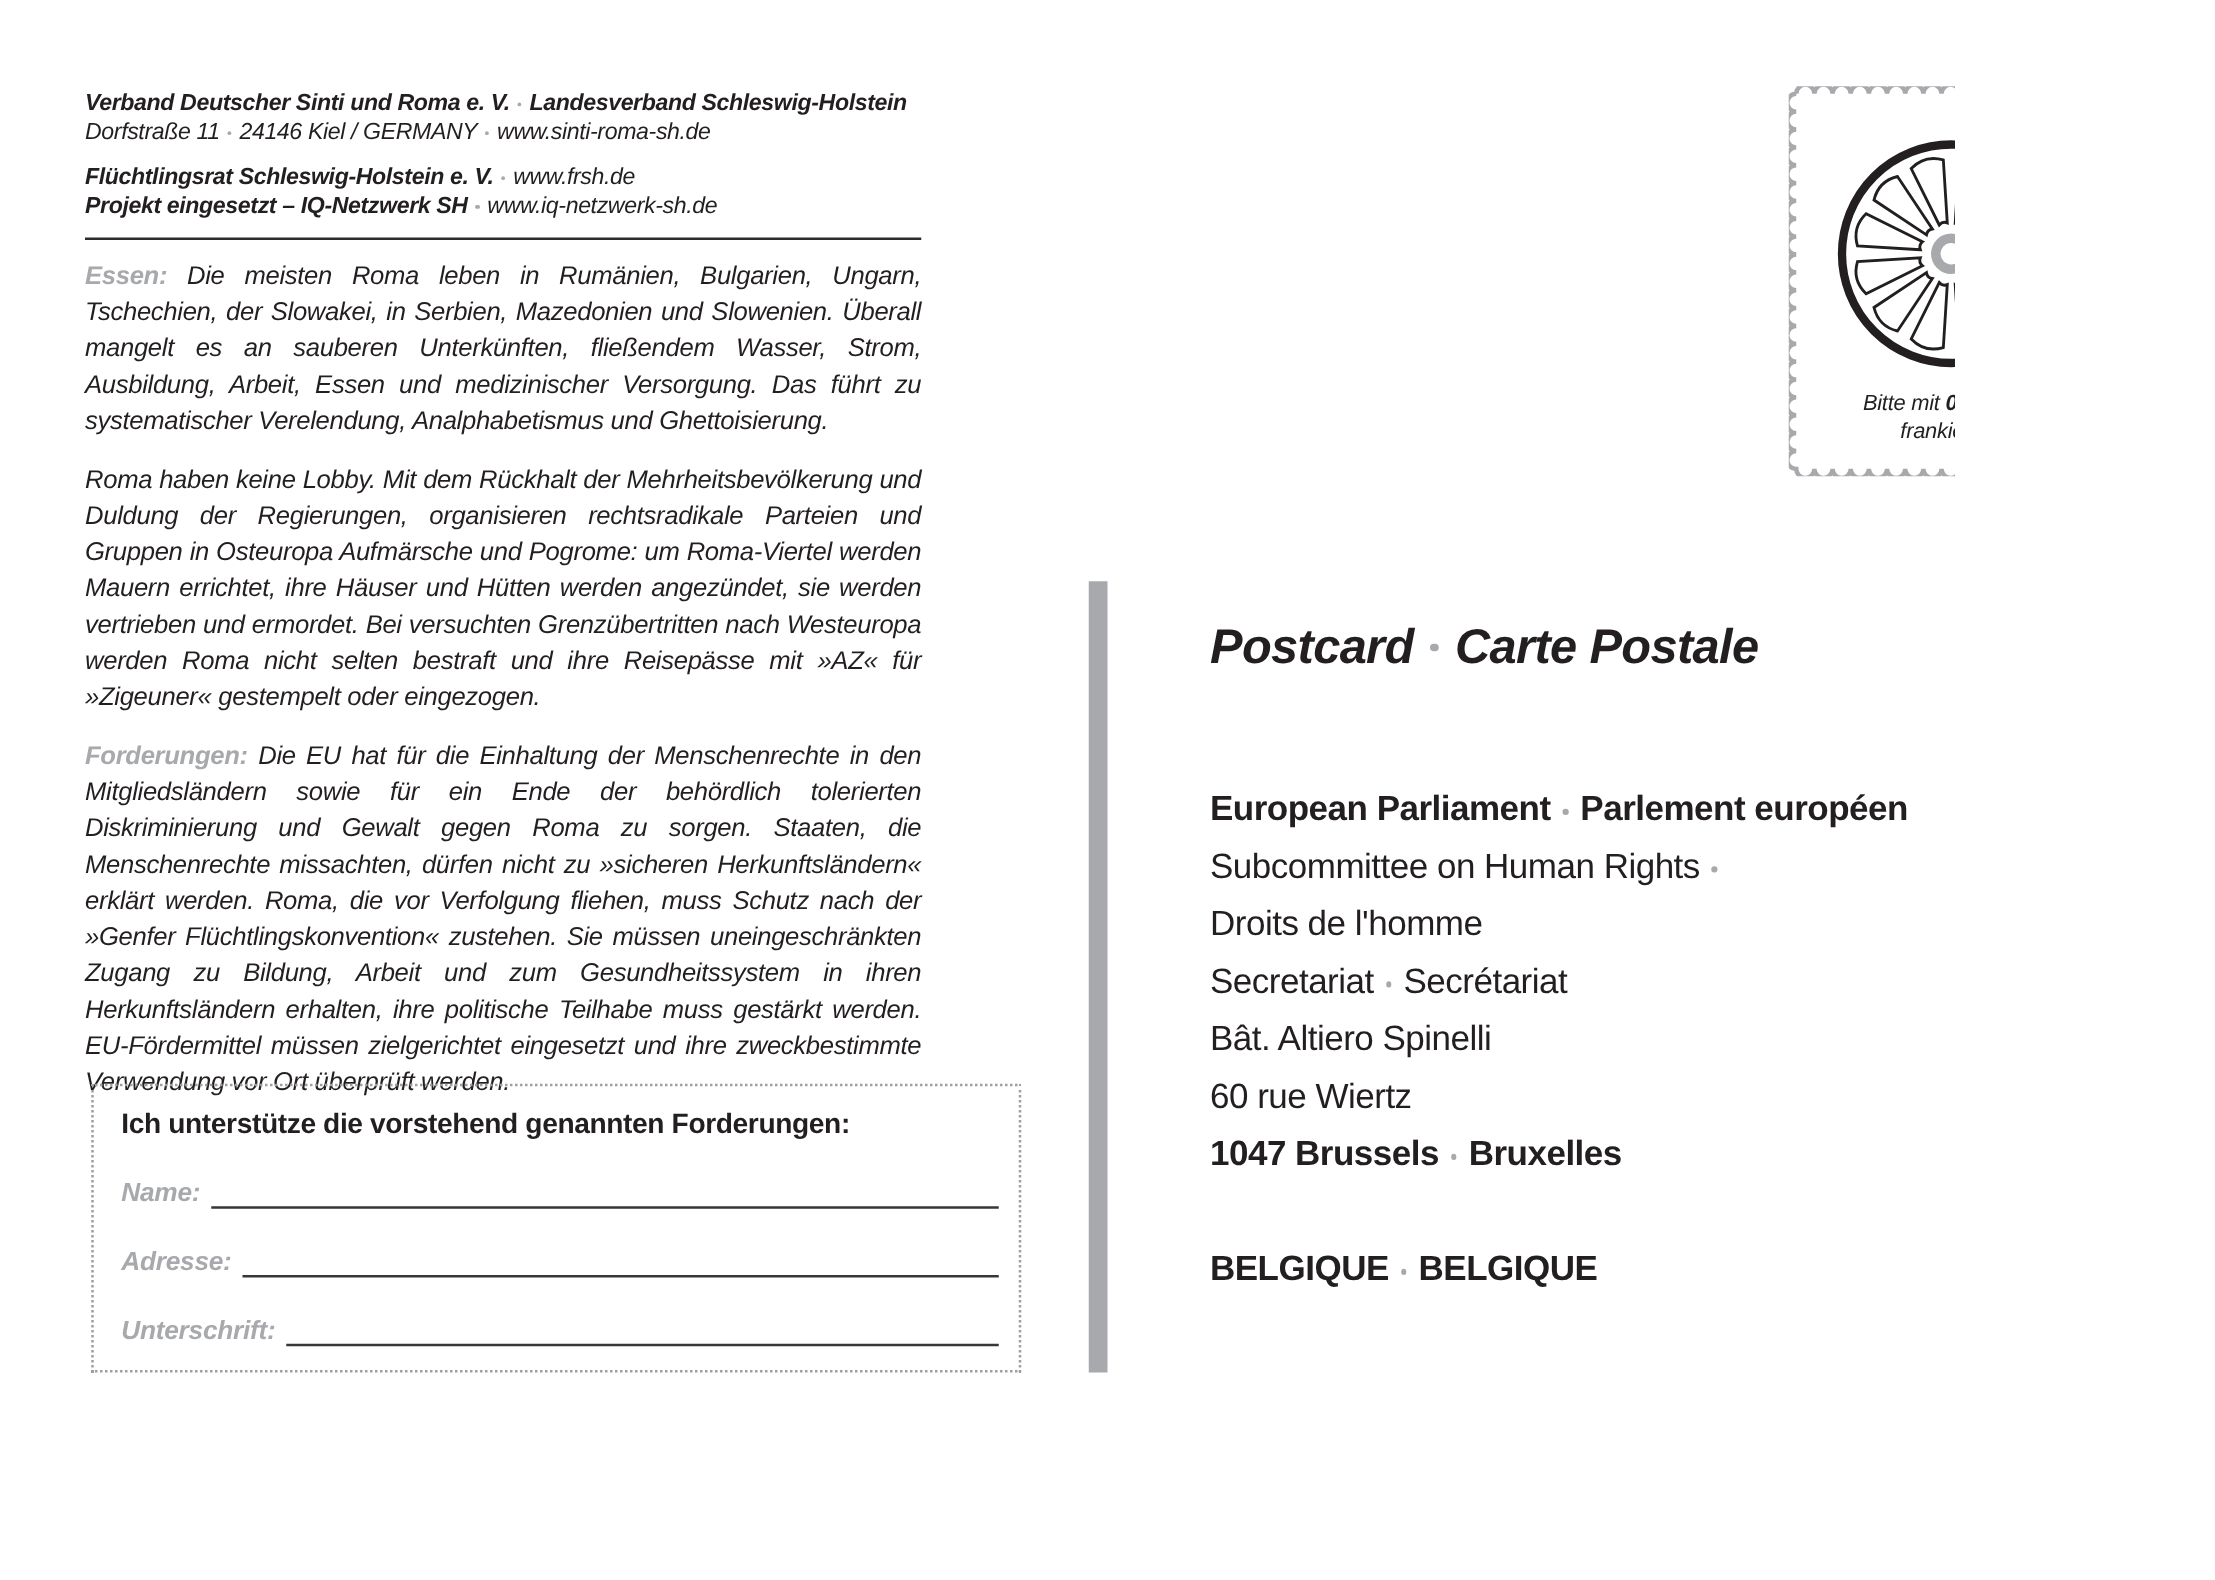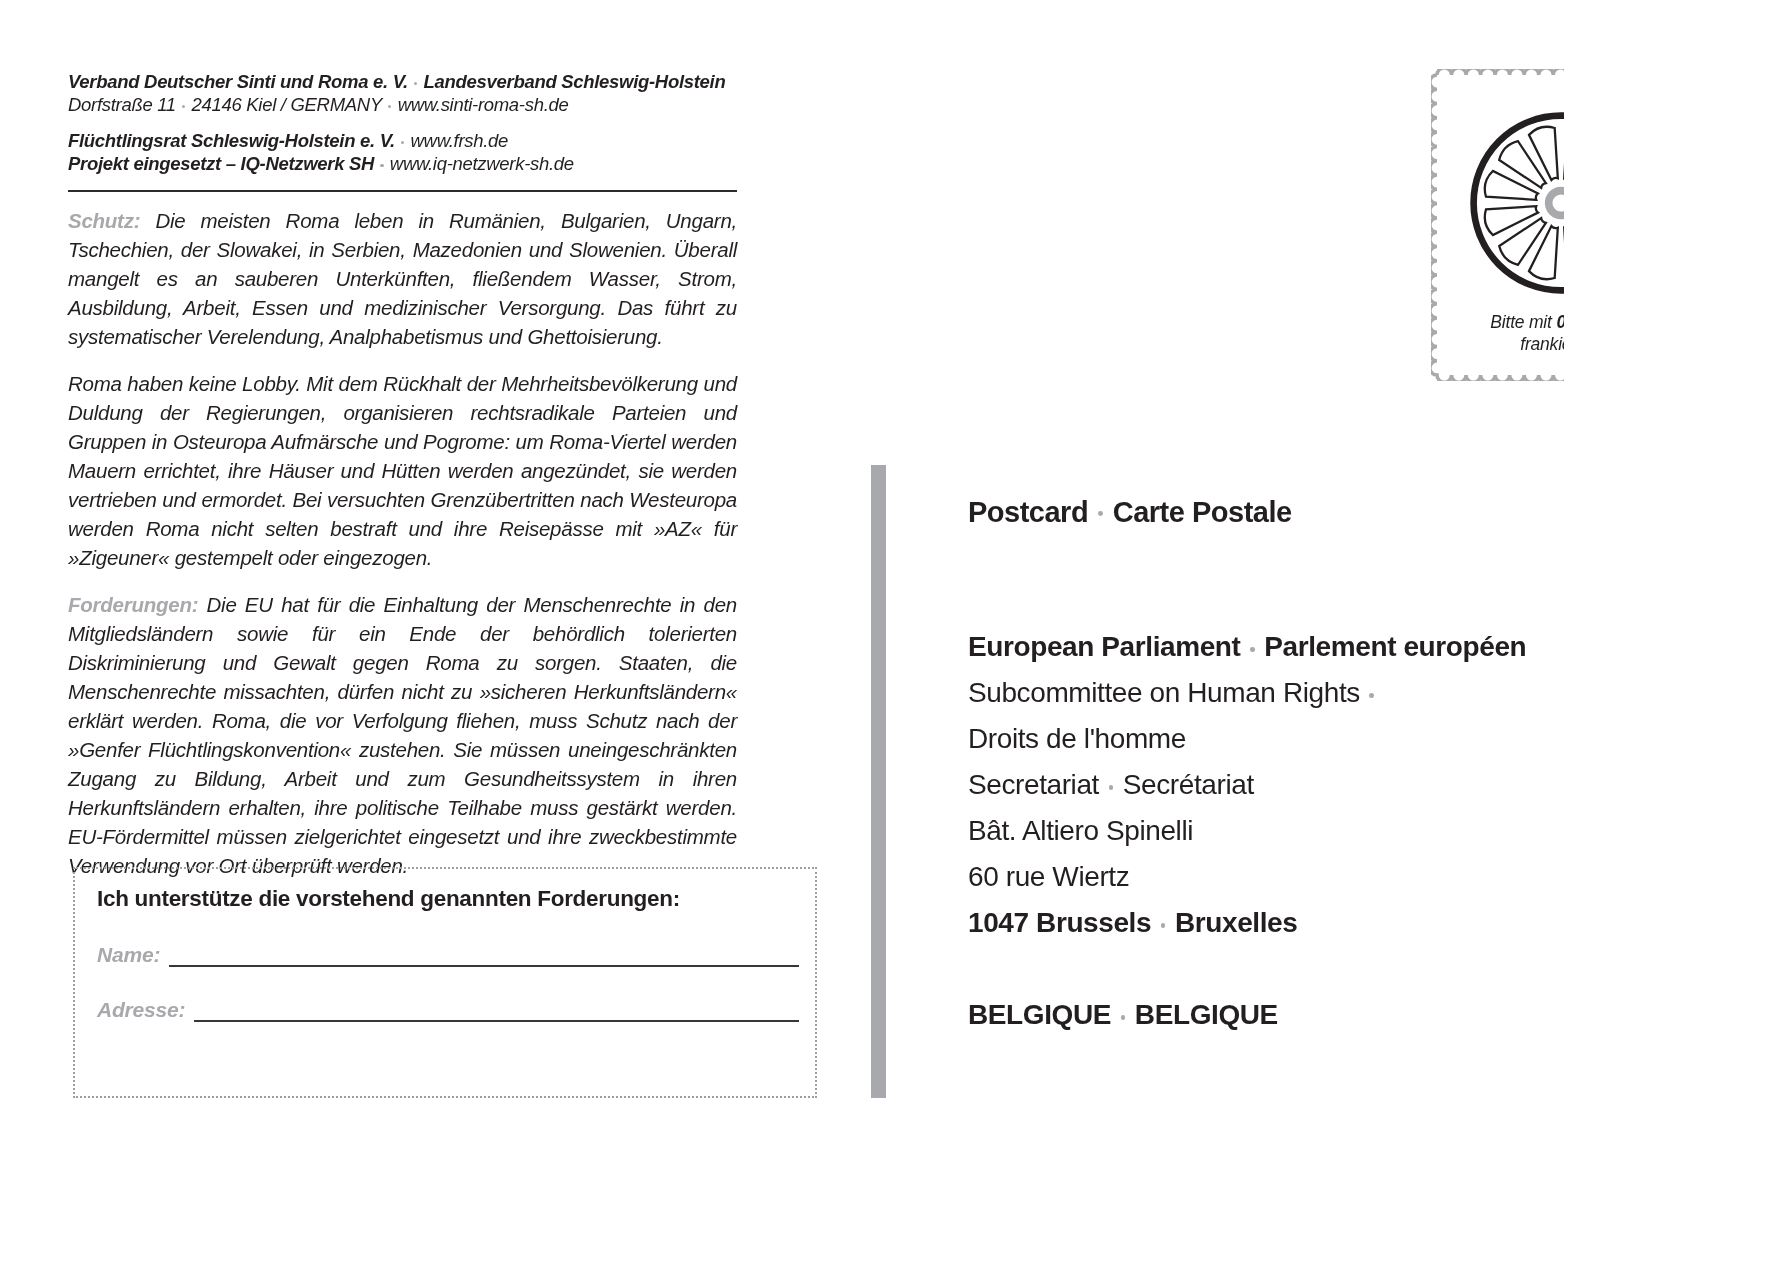--- a/index.html
+++ b/index.html
@@ -25,22 +25,22 @@
   
   .form-box{position:absolute;left:73px;top:867px;width:744px;height:231px;
     border:2.5px dotted #9d9fa2;box-sizing:border-box;padding:17px 16px 0 22px;}
   .form-heading{font-size:22.5px;font-weight:bold;letter-spacing:-0.3px;}
   .field-row{display:flex;align-items:flex-end;margin-top:31px;}
   .field-label{color:#a7a9ac;font-weight:bold;font-style:italic;font-size:21px;
     letter-spacing:-0.2px;padding-right:9px;white-space:nowrap;}
   .field-line{flex:1;border-bottom:2px solid #3a3637;height:22px;}
   
   .divider{position:absolute;left:871px;top:465px;width:15px;height:633px;background:#a7a9ac;}
-  .pc-title{position:absolute;left:968px;top:496px;font-size:29px;font-weight:bold;
-    letter-spacing:-0.5px;white-space:nowrap;}
+  .pc-title{position:absolute;left:968px;top:496px;font-size:39px;font-weight:bold;
+    letter-spacing:-0.5px;white-space:nowrap;font-style:italic;}
   .pc-title .sep-dot{vertical-align:0.22em;}
   .recipient{position:absolute;left:968px;top:624px;font-size:28px;line-height:46px;
     letter-spacing:-0.4px;}
   .addr-line{white-space:nowrap;}
   .addr-line.b{font-weight:bold;}
   .addr-line.gap{margin-top:46px;}
   
   .stamp{position:absolute;left:1431px;top:69px;width:259px;height:312px;}
   .stamp-border{position:absolute;left:0;top:0;}
   .wheel{position:absolute;left:50%;top:39px;transform:translateX(-50%);}
@@ -54,35 +54,39 @@
 
   <div class="left">
     <div id="sender-block">
         <div class="sender-line"><span class="b">Verband Deutscher Sinti und Roma e. V.</span><span class="sep-dot"></span><span class="b">Landesverband Schleswig-Holstein</span></div>
         <div class="sender-line"><span>Dorfstraße 11</span><span class="sep-dot"></span><span>24146 Kiel / GERMANY</span><span class="sep-dot"></span><span>www.sinti-roma-sh.de</span></div>
         <div class="sender-line gap"><span class="b">Flüchtlingsrat Schleswig-Holstein e. V.</span><span class="sep-dot"></span><span>www.frsh.de</span></div>
         <div class="sender-line"><span class="b">Projekt eingesetzt – IQ-Netzwerk SH</span><span class="sep-dot"></span><span>www.iq-netzwerk-sh.de</span></div>
       </div>
     <hr class="rule">
     <div id="paragraphs" class="paras">
-        <div class="para"><span class="plabel">Schutz: </span>Die meisten Roma leben in Rumänien, Bulgarien, Ungarn, Tschechien, der Slowakei, in Serbien, Mazedonien und Slowenien. Überall mangelt es an sauberen Unterkünften, fließendem Wasser, Strom, Ausbildung, Arbeit, Essen und medizinischer Versorgung. Das führt zu systematischer Verelendung, Analphabetismus und Ghettoisierung.</div>
+        <div class="para"><span class="plabel">Essen: </span>Die meisten Roma leben in Rumänien, Bulgarien, Ungarn, Tschechien, der Slowakei, in Serbien, Mazedonien und Slowenien. Überall mangelt es an sauberen Unterkünften, fließendem Wasser, Strom, Ausbildung, Arbeit, Essen und medizinischer Versorgung. Das führt zu systematischer Verelendung, Analphabetismus und Ghettoisierung.</div>
         <div class="para">Roma haben keine Lobby. Mit dem Rückhalt der Mehrheitsbevölkerung und Duldung der Regierungen, organisieren rechtsradikale Parteien und Gruppen in Osteuropa Aufmärsche und Pogrome: um Roma-Viertel werden Mauern errichtet, ihre Häuser und Hütten werden angezündet, sie werden vertrieben und ermordet. Bei versuchten Grenzübertritten nach Westeuropa werden Roma nicht selten bestraft und ihre Reisepässe mit »AZ« für »Zigeuner« gestempelt oder eingezogen.</div>
         <div class="para"><span class="plabel">Forderungen: </span>Die EU hat für die Einhaltung der Menschenrechte in den Mitgliedsländern sowie für ein Ende der behördlich tolerierten Diskriminierung und Gewalt gegen Roma zu sorgen. Staaten, die Menschenrechte missachten, dürfen nicht zu »sicheren Herkunftsländern« erklärt werden. Roma, die vor Verfolgung fliehen, muss Schutz nach der »Genfer Flüchtlingskonvention« zustehen. Sie müssen uneingeschränkten Zugang zu Bildung, Arbeit und zum Gesundheitssystem in ihren Herkunftsländern erhalten, ihre politische Teilhabe muss gestärkt werden. EU-Fördermittel müssen zielgerichtet eingesetzt und ihre zweckbestimmte Verwendung vor Ort überprüft werden.</div>
       </div>
   </div>
 
   <div class="form-box">
     <div class="form-heading">Ich unterstütze die vorstehend genannten Forderungen:</div>
     <div id="form-fields">
         <div class="field-row">
           <span class="field-label">Name:</span>
           <div class="field-line"></div>
         </div>
         <div class="field-row">
           <span class="field-label">Adresse:</span>
+          <div class="field-line"></div>
+        </div>
+        <div class="field-row">
+          <span class="field-label">Unterschrift:</span>
           <div class="field-line"></div>
         </div>
       </div>
   </div>
 
   <div class="divider"></div>
 
   <div class="pc-title"><span>Postcard</span><span class="sep-dot"></span><span>Carte Postale</span></div>
 
   <div id="recipient" class="recipient">

